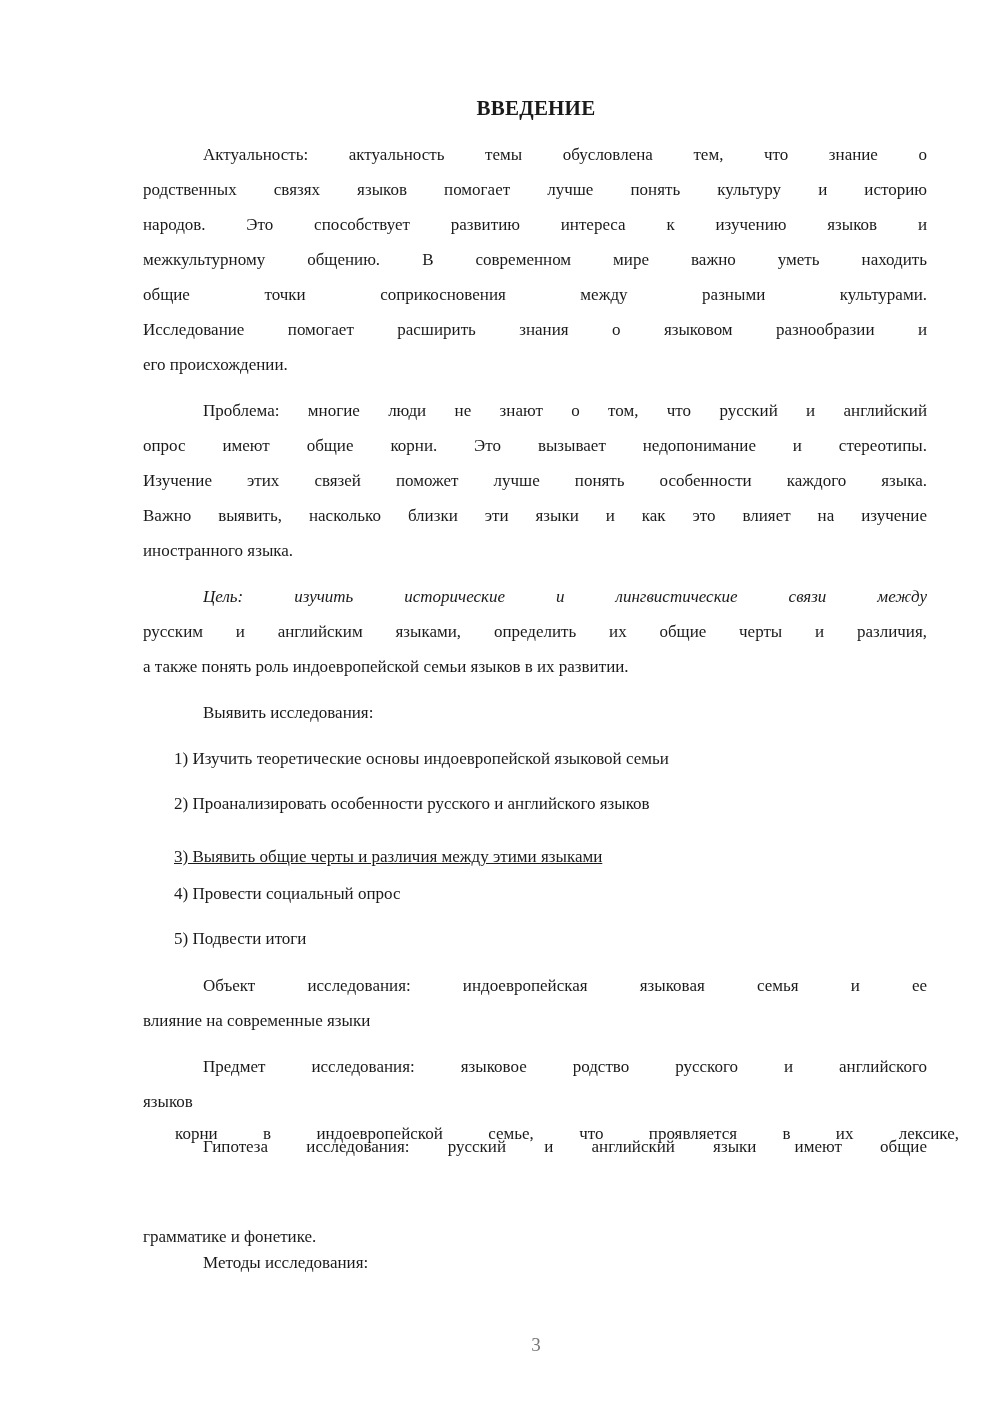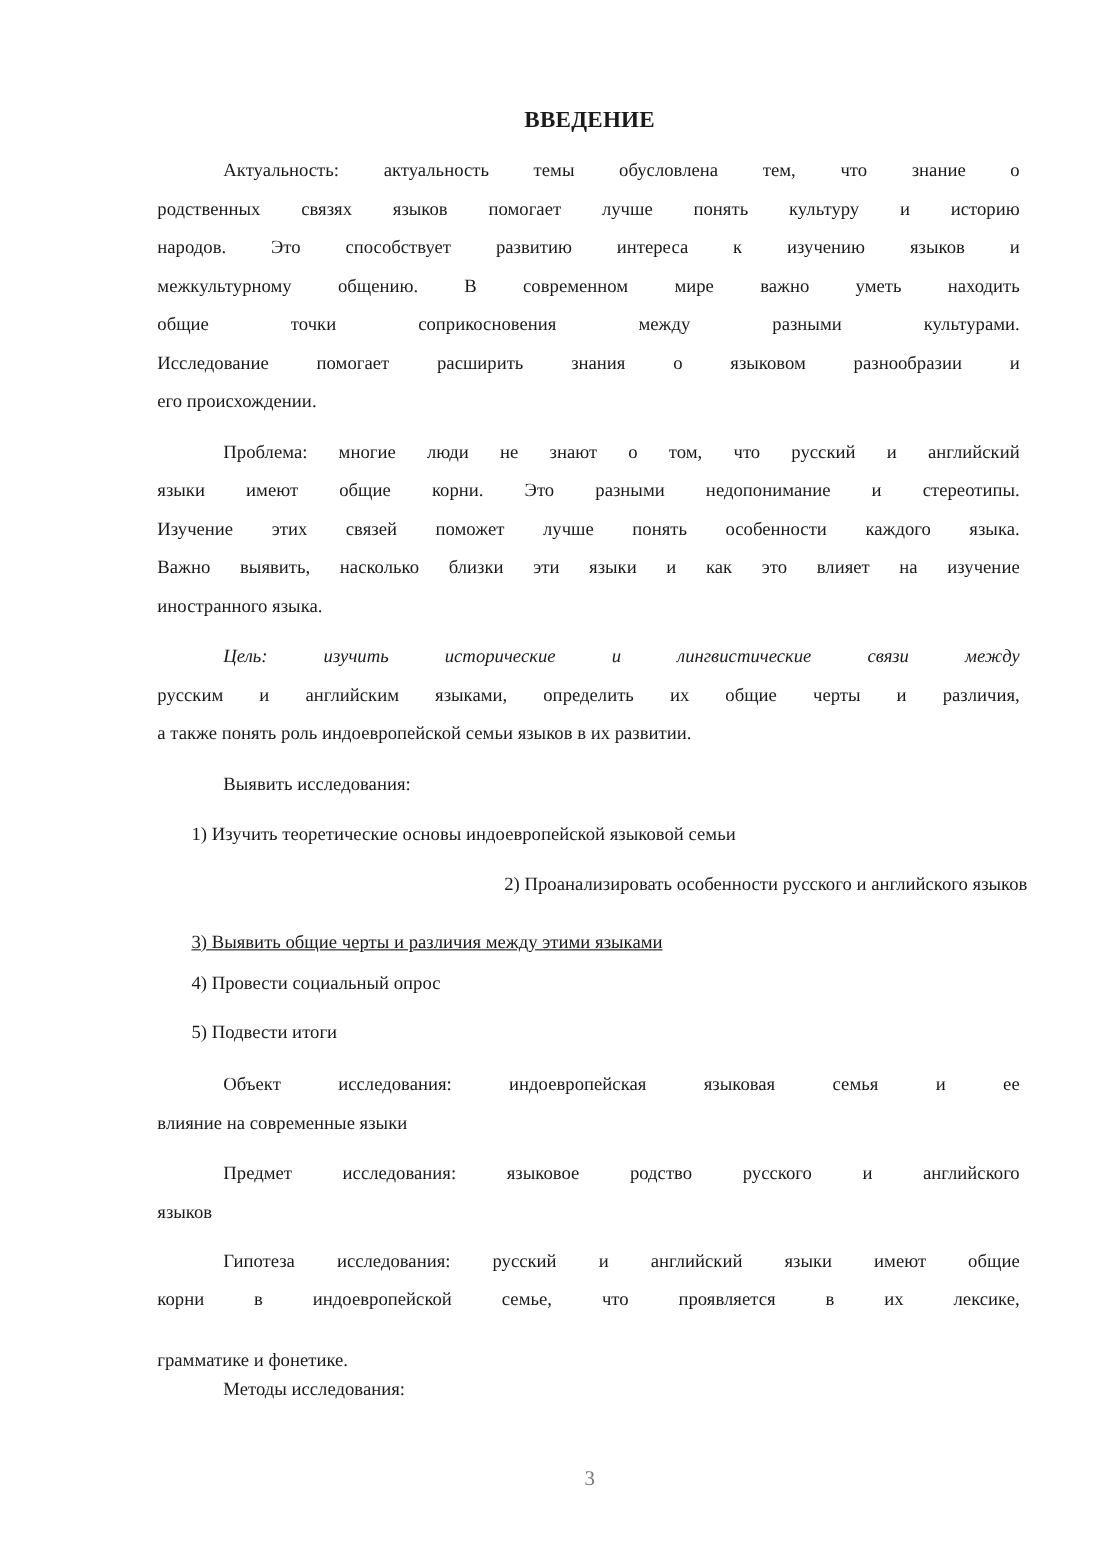--- a/index.html
+++ b/index.html
@@ -23,36 +23,36 @@
   <div class="title">ВВЕДЕНИЕ</div>
   <div id="body-lines">
       <div class="line j ind" style="top: 140px;">Актуальность: актуальность темы обусловлена тем, что знание о</div>
       <div class="line j" style="top: 175px;">родственных связях языков помогает лучше понять культуру и историю</div>
       <div class="line j" style="top: 210px;">народов. Это способствует развитию интереса к изучению языков и</div>
       <div class="line j" style="top: 245px;">межкультурному общению. В современном мире важно уметь находить</div>
       <div class="line j" style="top: 280px;">общие точки соприкосновения между разными культурами.</div>
       <div class="line j" style="top: 315px;">Исследование помогает расширить знания о языковом разнообразии и</div>
       <div class="line" style="top: 350px;">его происхождении.</div>
       <div class="line j ind" style="top: 396px;">Проблема: многие люди не знают о том, что русский и английский</div>
-      <div class="line j" style="top: 431px;">языки имеют общие корни. Это разными недопонимание и стереотипы.</div>
+      <div class="line j" style="top: 431px;">опрос имеют общие корни. Это вызывает недопонимание и стереотипы.</div>
       <div class="line j" style="top: 466px;">Изучение этих связей поможет лучше понять особенности каждого языка.</div>
       <div class="line j" style="top: 501px;">Важно выявить, насколько близки эти языки и как это влияет на изучение</div>
       <div class="line" style="top: 536px;">иностранного языка.</div>
       <div class="line j ind" style="top: 582px; font-style: italic;">Цель: изучить исторические и лингвистические связи между</div>
       <div class="line j" style="top: 617px;">русским и английским языками, определить их общие черты и различия,</div>
       <div class="line" style="top: 652px;">а также понять роль индоевропейской семьи языков в их развитии.</div>
       <div class="line ind" style="top: 698px;">Выявить исследования:</div>
       <div class="line li" style="top: 744px;">1) Изучить теоретические основы индоевропейской языковой семьи</div>
-      <div class="line li" style="top: 789px; text-align: right;">2) Проанализировать особенности русского и английского языков</div>
+      <div class="line li" style="top: 789px;">2) Проанализировать особенности русского и английского языков</div>
       <div class="line li" style="top: 842px; text-decoration: underline;">3) Выявить общие черты и различия между этими языками</div>
       <div class="line li" style="top: 879px;">4) Провести социальный опрос</div>
       <div class="line li" style="top: 924px;">5) Подвести итоги</div>
       <div class="line j ind" style="top: 971px;">Объект исследования: индоевропейская языковая семья и ее</div>
       <div class="line" style="top: 1006px;">влияние на современные языки</div>
       <div class="line j ind" style="top: 1052px;">Предмет исследования: языковое родство русского и английского</div>
       <div class="line" style="top: 1087px;">языков</div>
       <div class="line j ind" style="top: 1132px;">Гипотеза исследования: русский и английский языки имеют общие</div>
-      <div class="line j" style="top: 1166px;">корни в индоевропейской семье, что проявляется в их лексике,</div>
+      <div class="line j" style="top: 1119px; margin-left: 32px;">корни в индоевропейской семье, что проявляется в их лексике,</div>
       <div class="line" style="top: 1202px; margin-top: 20px;">грамматике и фонетике.</div>
       <div class="line ind" style="top: 1248px;">Методы исследования:</div>
     </div>
   <div class="pagenum">3</div>
 </div>
 
 </body></html>

